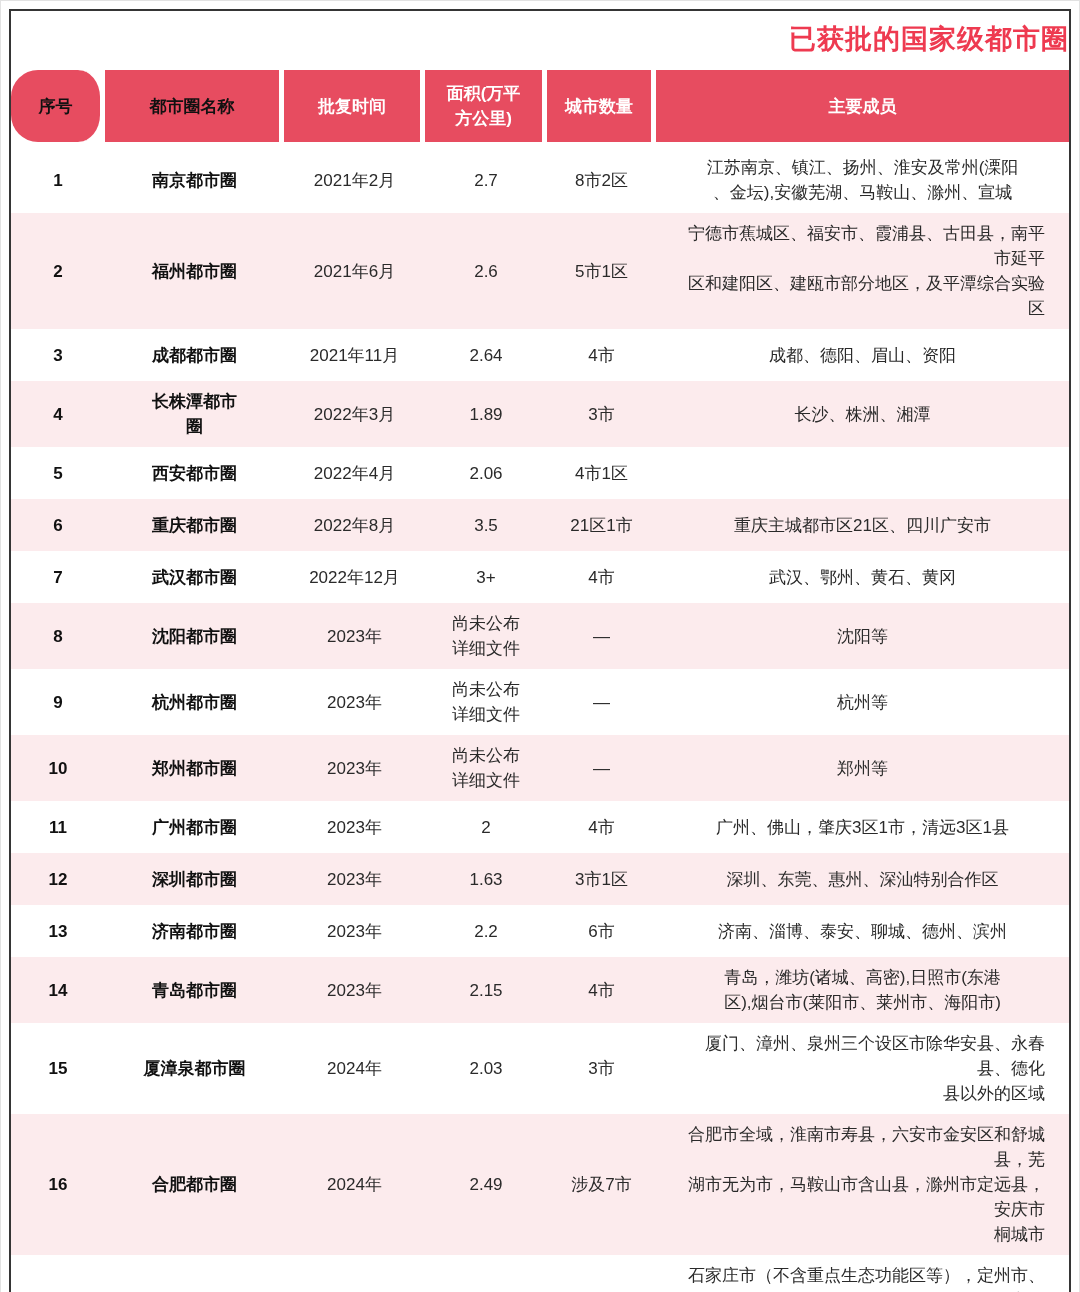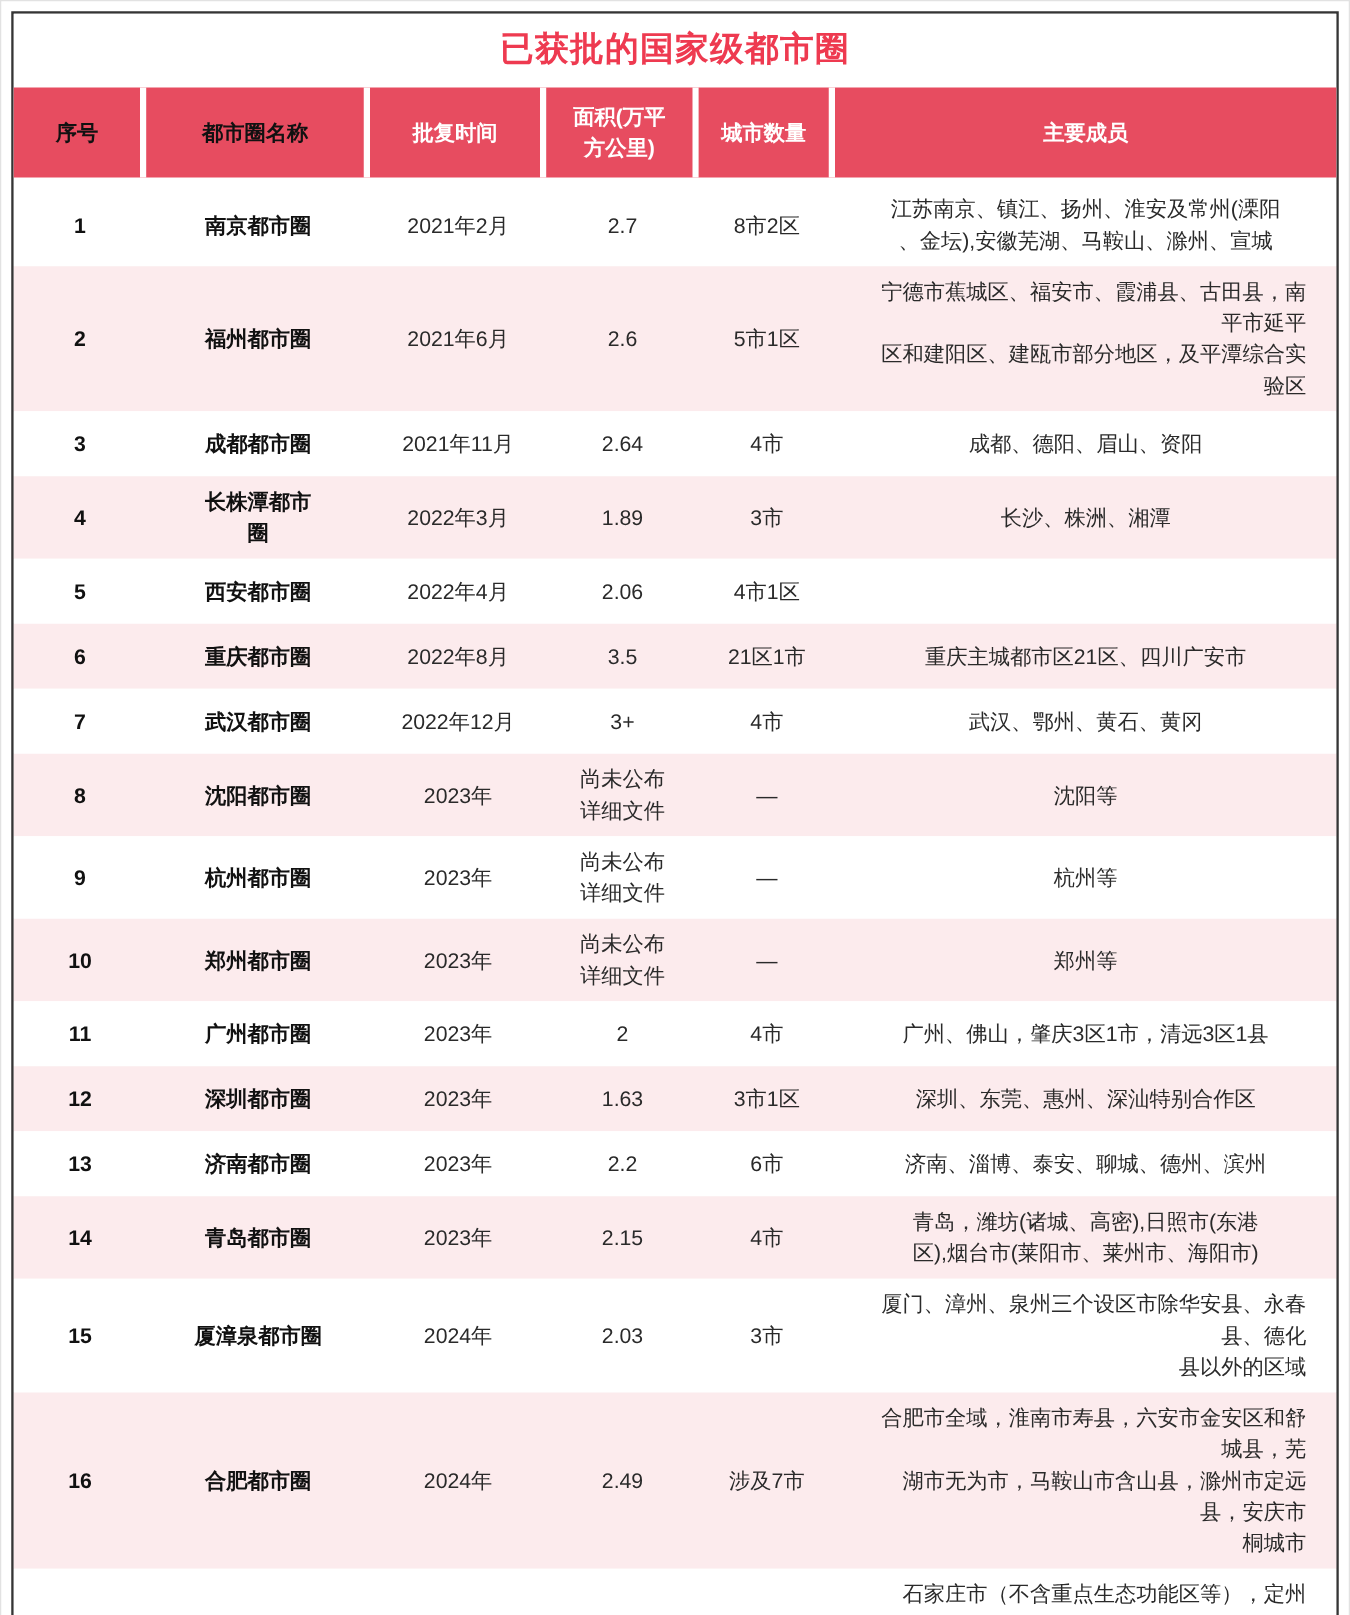--- a/index.html
+++ b/index.html
@@ -19,21 +19,21 @@
   .table-wrap {
     border: 2px solid #353535;
     background: #ffffff;
     min-height: 1272px;
   }
   
   .title-bar {
     height: 56px;
     display: flex;
     align-items: center;
-    justify-content: center;
+    justify-content: flex-end;
     background: #ffffff;
   }
   .title {
     font-size: 27px;
     font-weight: 700;
     color: #ee3a50;
     letter-spacing: 1px;
   }
   
   .header-row {
@@ -67,21 +67,21 @@
     display: flex;
     align-items: center;
     justify-content: center;
     text-align: center;
     padding: 8px 6px;
     font-size: 17px;
     line-height: 25px;
     white-space: pre-line;
     color: #2a2a2a;
   }
-  .c-no      { width: 106px;  font-weight: 700; color: #111; }
+  .c-no      { width: 94px;  font-weight: 700; color: #111; border-radius: 27px; }
   .c-name    { width: 179px; font-weight: 700; color: #111; }
   .c-time    { width: 141px; }
   .c-area    { width: 122px; }
   .c-cities  { width: 109px; text-align: center; }
   .c-members { flex: 1; padding: 8px 24px; }
   .c-members.left {
     justify-content: flex-start;
     text-align: right;
   }
 </style>

